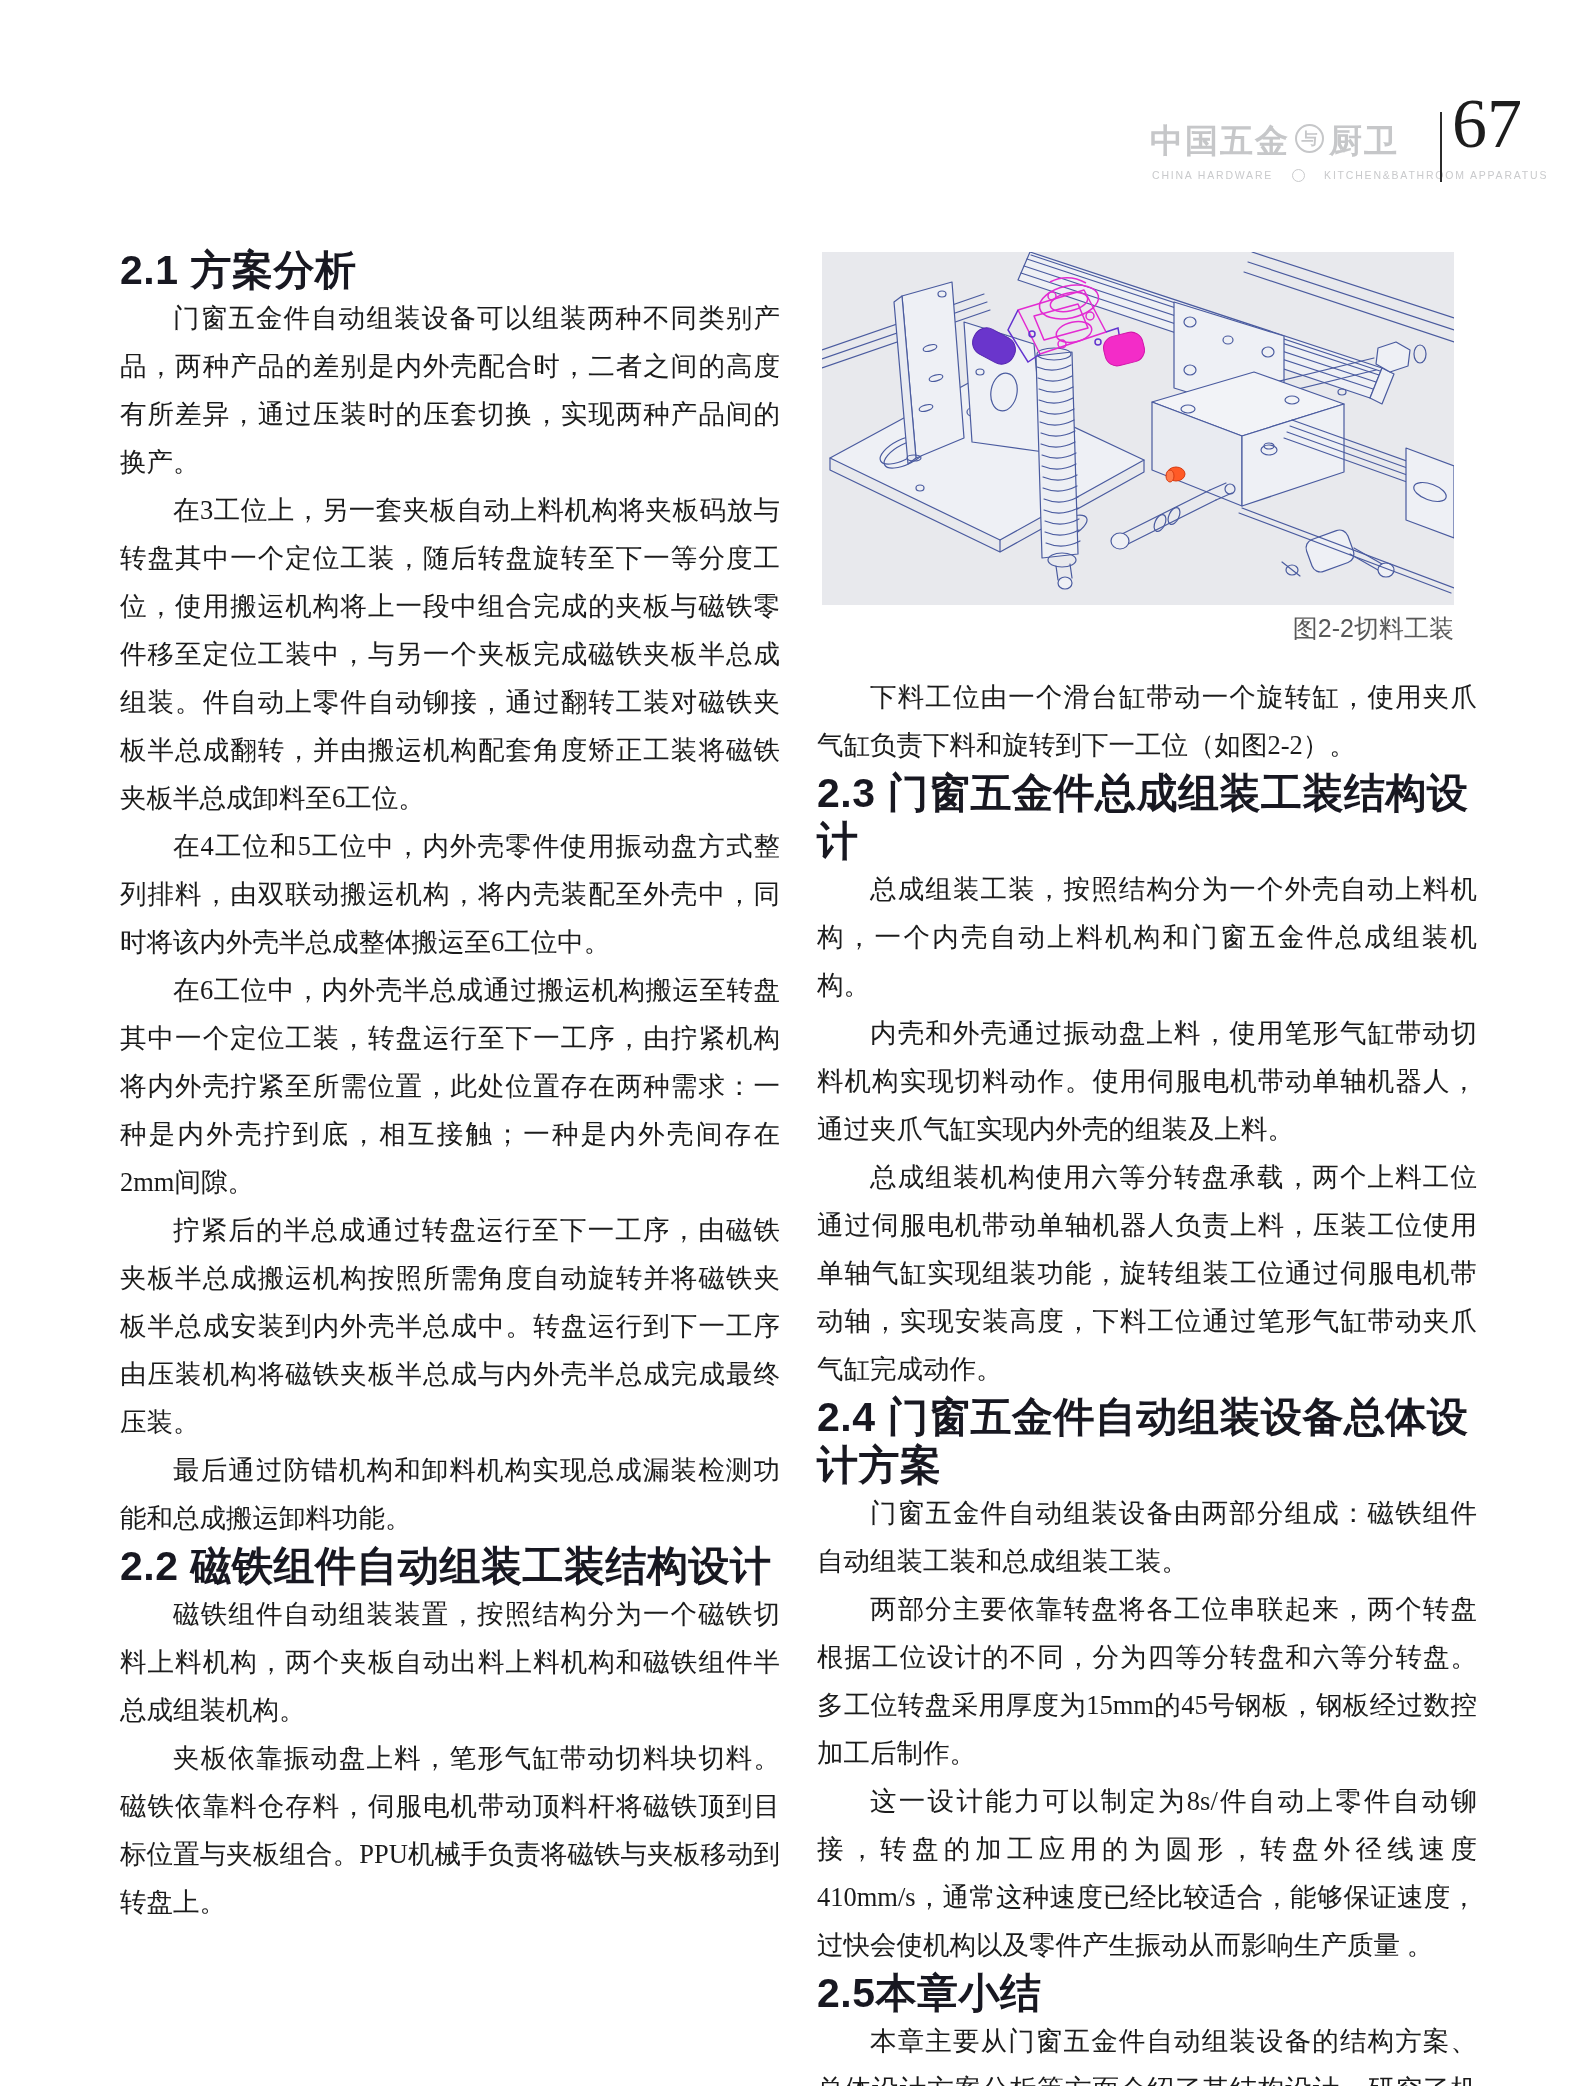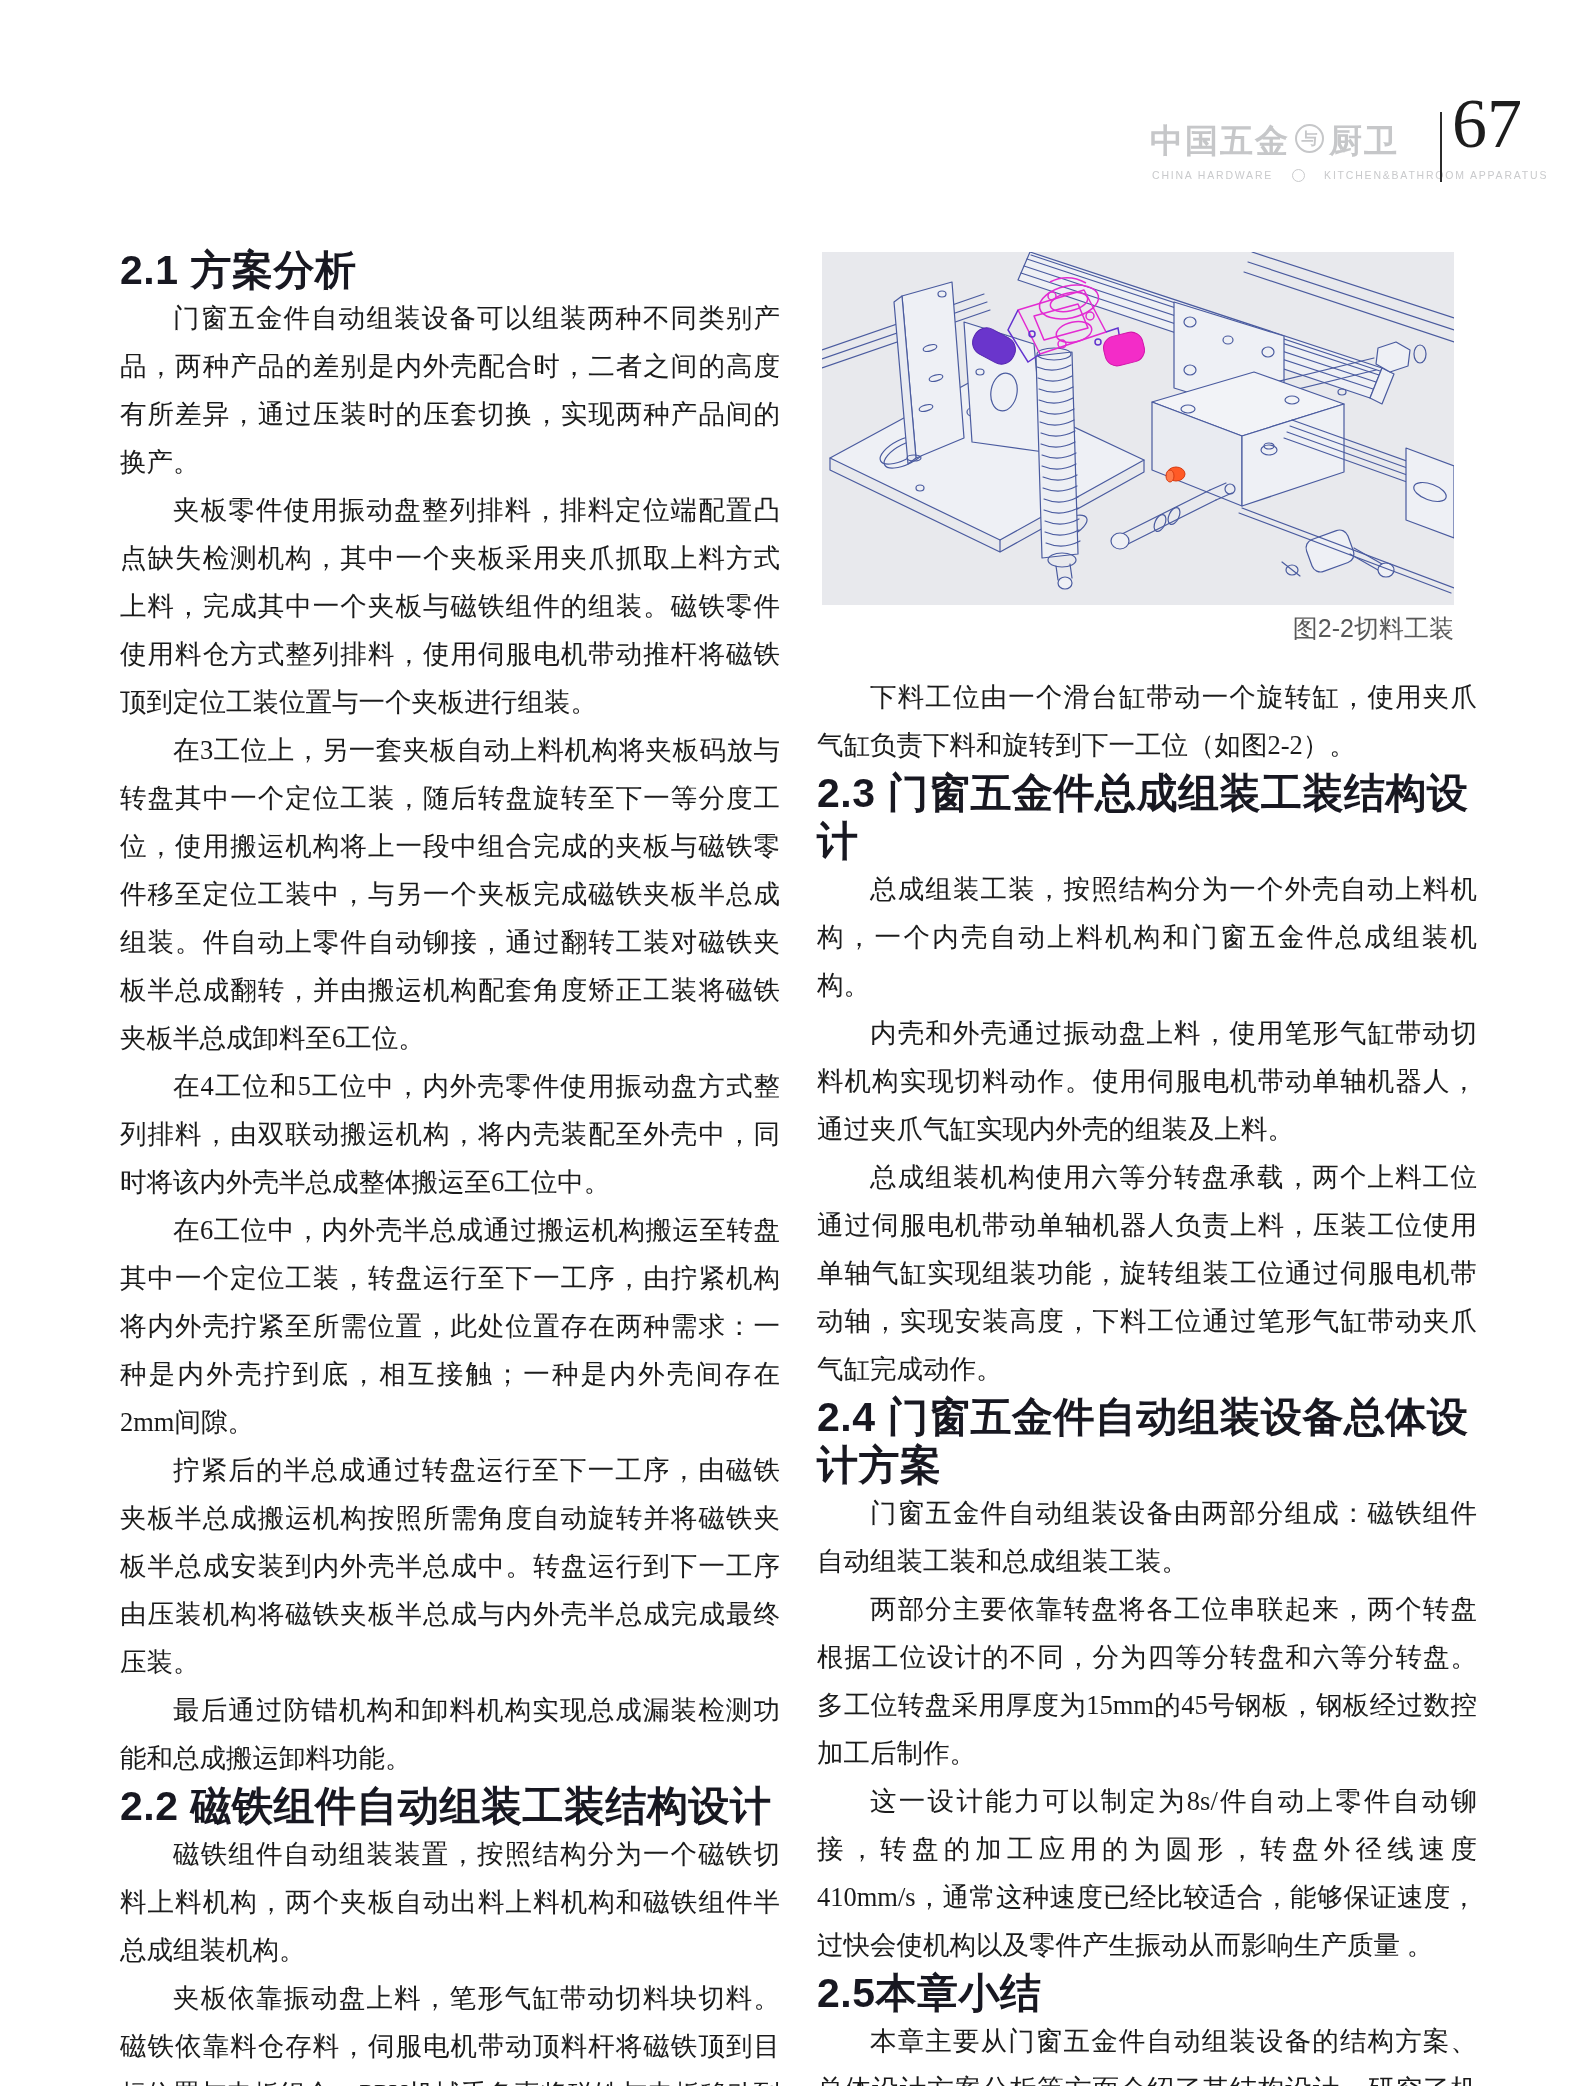--- a/index.html
+++ b/index.html
@@ -76,21 +76,20 @@
     <span>CHINA HARDWARE</span>
     <span class="logo-en-badge"></span>
     <span>KITCHEN&amp;BATHROOM APPARATUS</span>
   </div>
   <div class="header-divider"></div>
   <div class="page-number">67</div>
 
   <div class="col col-left">
     <h2>2.1 方案分析</h2>
     <p>门窗五金件自动组装设备可以组装两种不同类别产品，两种产品的差别是内外壳配合时，二者之间的高度有所差异，通过压装时的压套切换，实现两种产品间的换产。</p>
-    <p>夹板零件使用振动盘整列排料，排料定位端配置凸点缺失检测机构，其中一个夹板采用夹爪抓取上料方式上料，完成其中一个夹板与磁铁组件的组装。磁铁零件使用料仓方式整列排料，使用伺服电机带动推杆将磁铁顶到定位工装位置与一个夹板进行组装。</p>
     <p>在3工位上，另一套夹板自动上料机构将夹板码放与转盘其中一个定位工装，随后转盘旋转至下一等分度工位，使用搬运机构将上一段中组合完成的夹板与磁铁零件移至定位工装中，与另一个夹板完成磁铁夹板半总成组装。件自动上零件自动铆接，通过翻转工装对磁铁夹板半总成翻转，并由搬运机构配套角度矫正工装将磁铁夹板半总成卸料至6工位。</p>
     <p>在4工位和5工位中，内外壳零件使用振动盘方式整列排料，由双联动搬运机构，将内壳装配至外壳中，同时将该内外壳半总成整体搬运至6工位中。</p>
     <p>在6工位中，内外壳半总成通过搬运机构搬运至转盘其中一个定位工装，转盘运行至下一工序，由拧紧机构将内外壳拧紧至所需位置，此处位置存在两种需求：一种是内外壳拧到底，相互接触；一种是内外壳间存在2mm间隙。</p>
     <p>拧紧后的半总成通过转盘运行至下一工序，由磁铁夹板半总成搬运机构按照所需角度自动旋转并将磁铁夹板半总成安装到内外壳半总成中。转盘运行到下一工序由压装机构将磁铁夹板半总成与内外壳半总成完成最终压装。</p>
     <p>最后通过防错机构和卸料机构实现总成漏装检测功能和总成搬运卸料功能。</p>
     <h2>2.2 磁铁组件自动组装工装结构设计</h2>
     <p>磁铁组件自动组装装置，按照结构分为一个磁铁切料上料机构，两个夹板自动出料上料机构和磁铁组件半总成组装机构。</p>
     <p>夹板依靠振动盘上料，笔形气缸带动切料块切料。磁铁依靠料仓存料，伺服电机带动顶料杆将磁铁顶到目标位置与夹板组合。PPU机械手负责将磁铁与夹板移动到转盘上。</p>
 
   </div>

